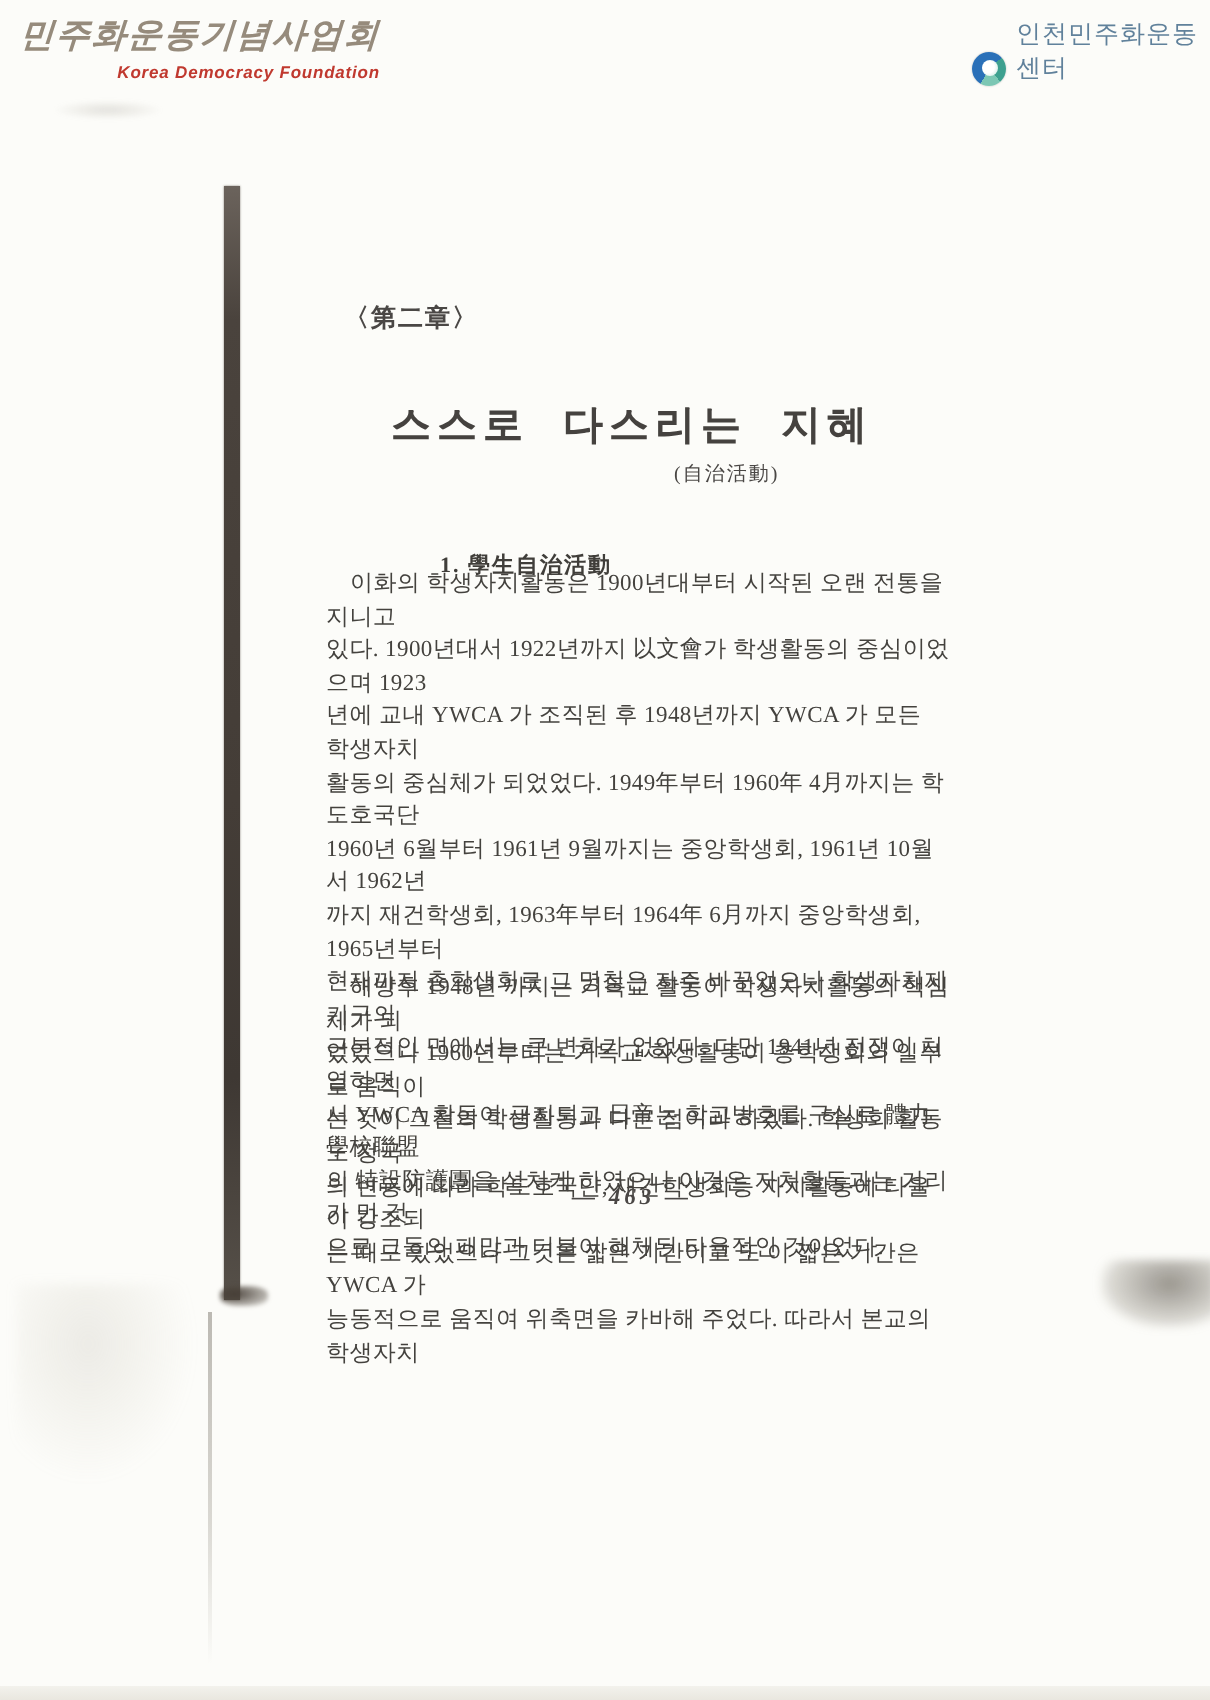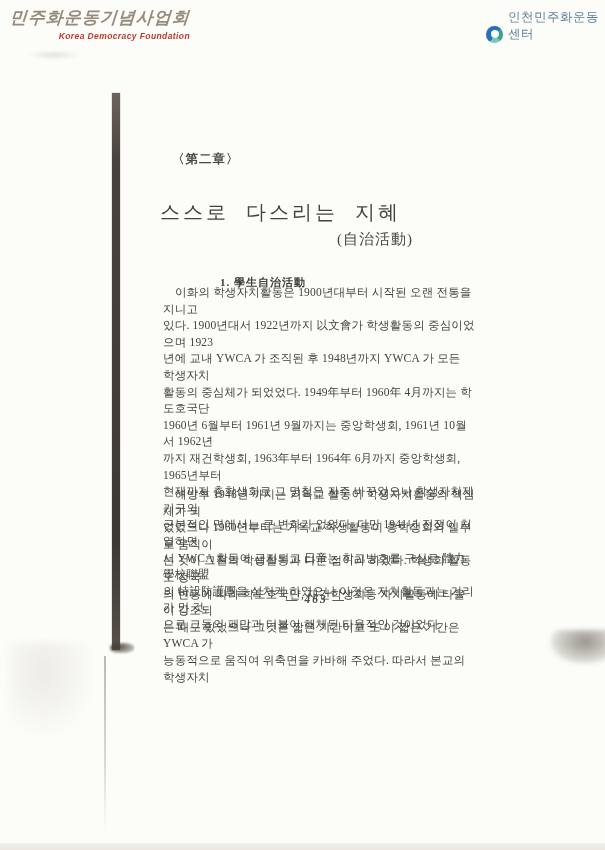--- a/index.html
+++ b/index.html
@@ -69,26 +69,26 @@
   .bottom-band{
     position:absolute;left:0;top:843px;width:605px;height:7px;
     background:linear-gradient(to bottom,rgba(215,212,200,.25),#e9e7df);
   }
   
   .chapter-marker{
     position:absolute;left:172px;top:151px;
     font-size:12.5px;font-weight:bold;color:#4a4745;letter-spacing:1px;
   }
   .doc-title{
-    position:absolute;left:160px;top:199px;width:312px;
-    font-size:20px;color:#45423f;letter-spacing:3px;word-spacing:9px;font-weight:400;
+    position:absolute;left:160px;top:199px;width:312px;text-align:center;
+    font-size:20px;color:#45423f;letter-spacing:3px;word-spacing:9px;font-weight:700;
   }
   .doc-subtitle{
     position:absolute;left:337px;top:230px;
-    font-size:15px;color:#4a4745;letter-spacing:1px;
+    font-size:10px;color:#4a4745;letter-spacing:1px;
   }
   .section-heading{
     position:absolute;left:184px;top:275px;
     font-size:11px;font-weight:bold;color:#403e3a;letter-spacing:1px;margin-left:36px;
   }
   .para{
     position:absolute;left:163px;width:312px;
     font-size:11.5px;line-height:16.6px;color:#44423e;
     white-space:pre-line;text-indent:12px;letter-spacing:.2px;
   }

